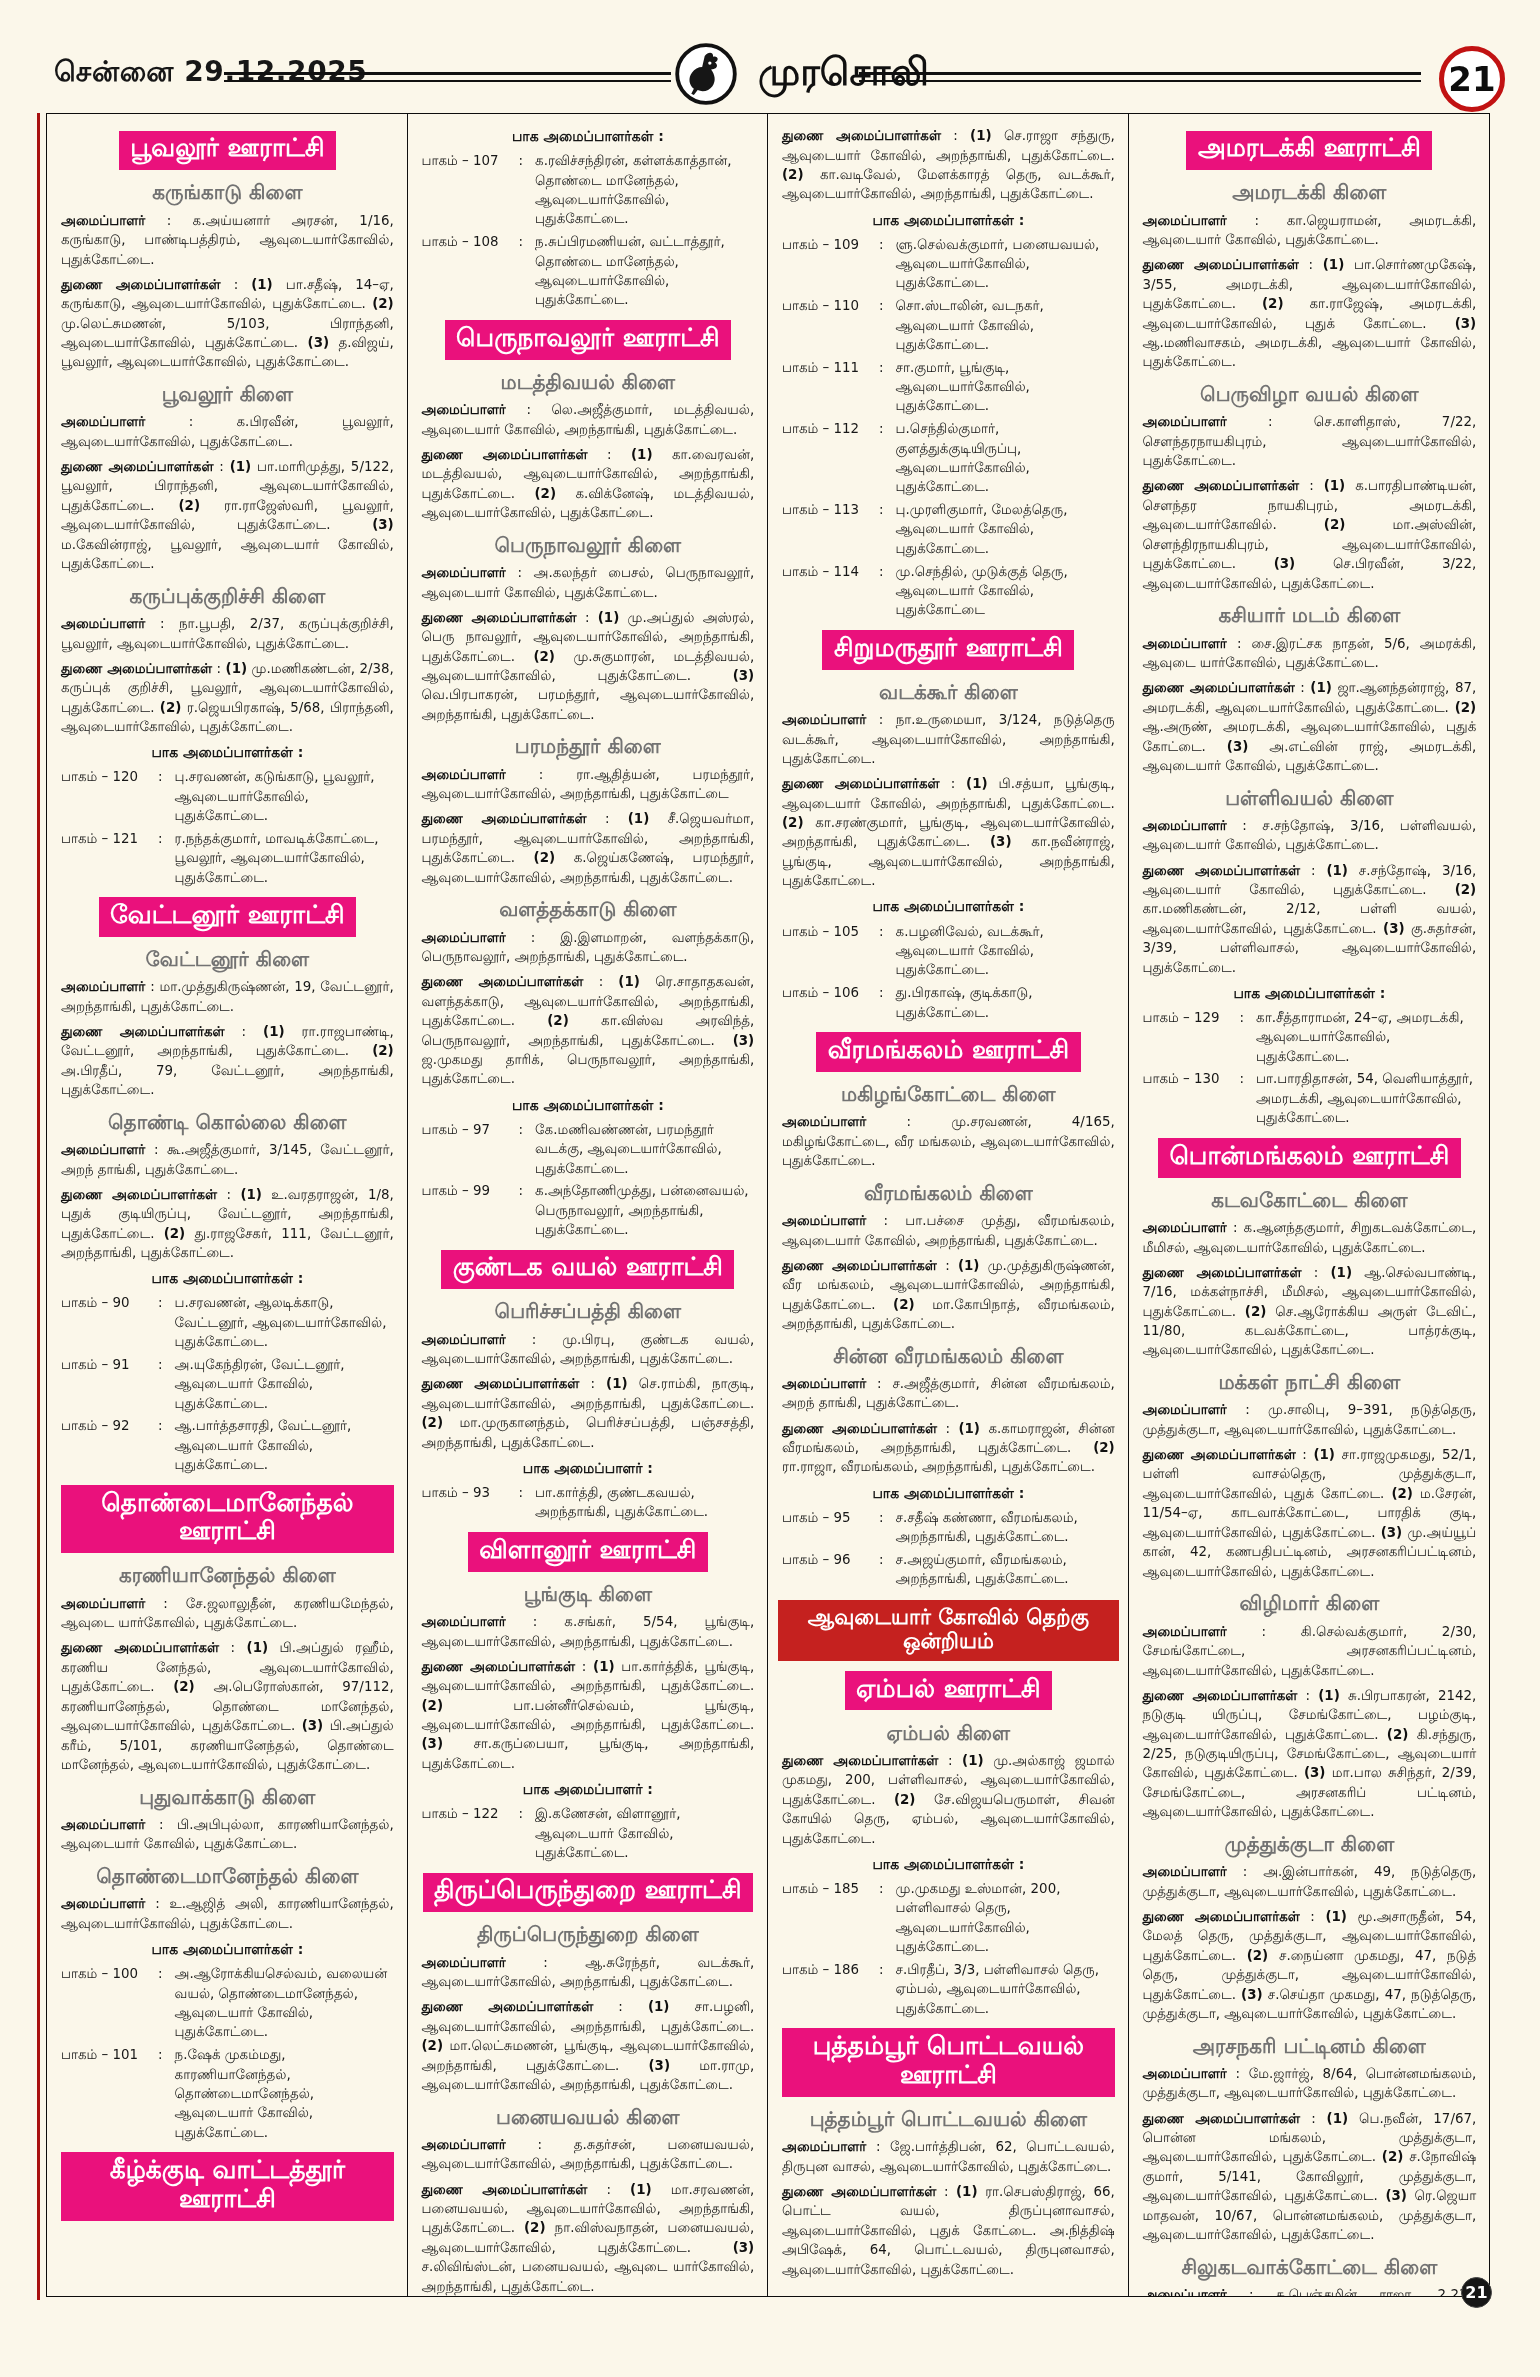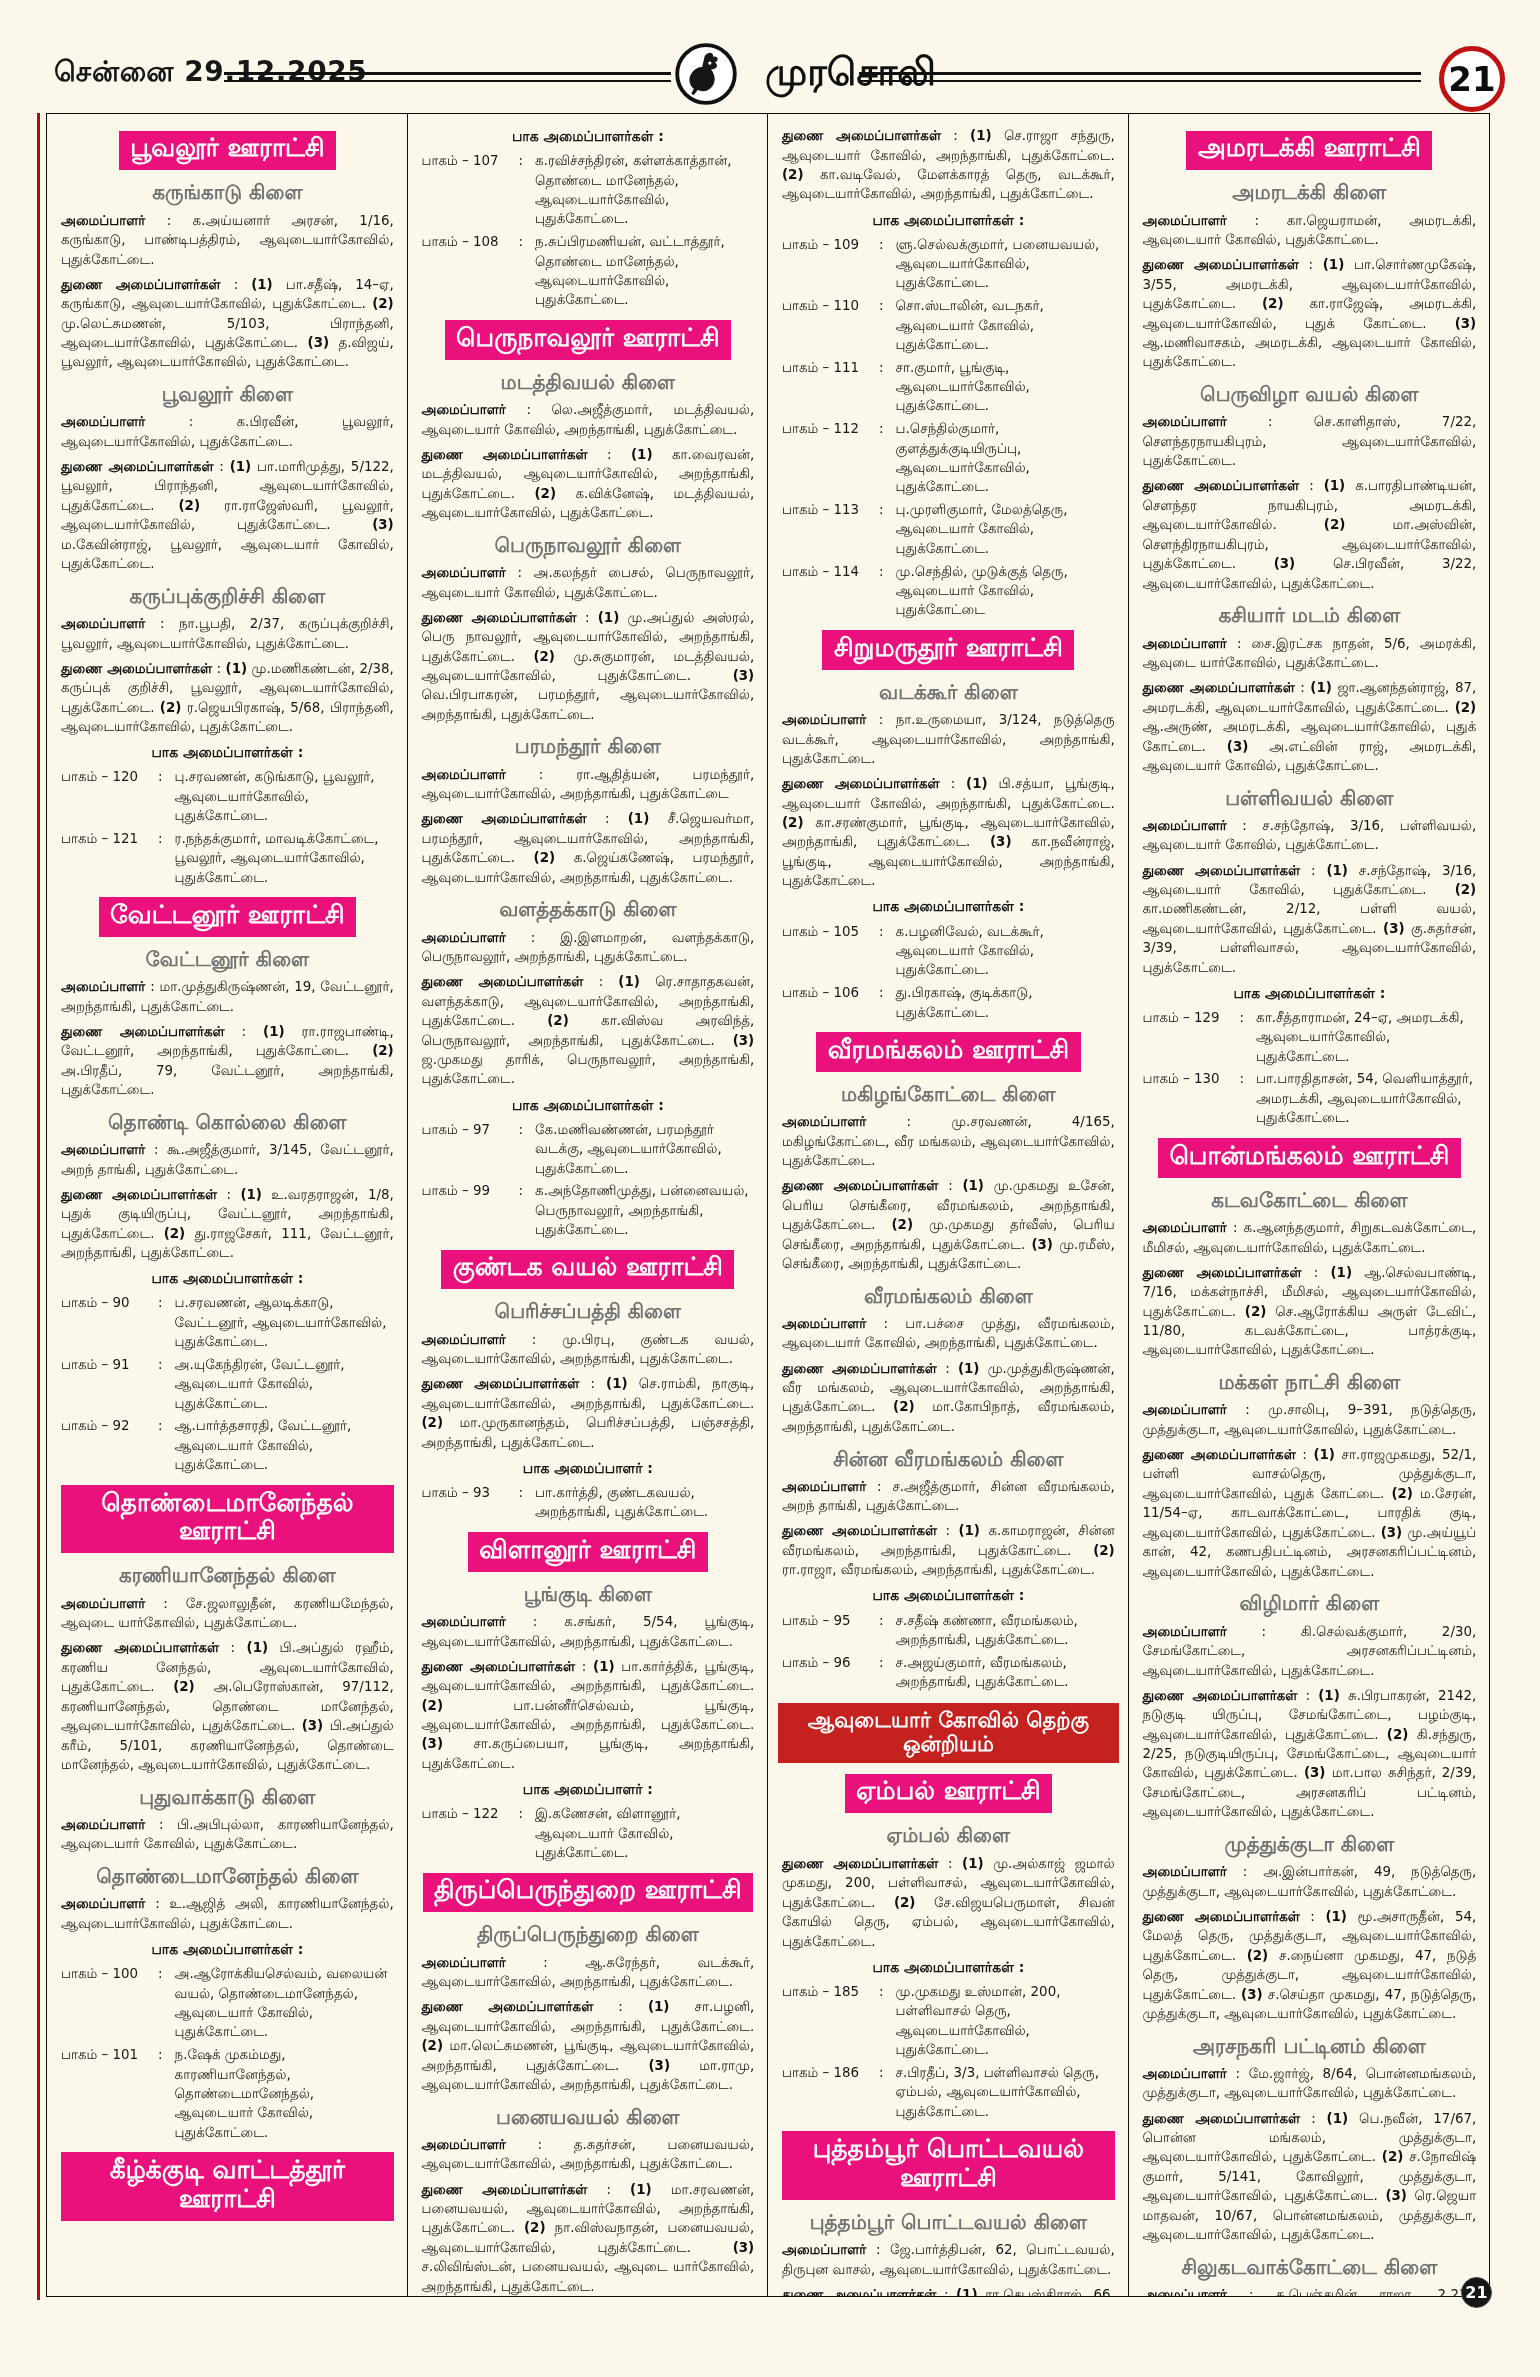--- a/index.html
+++ b/index.html
@@ -7,21 +7,21 @@
     width:1541px;height:2377px;position:relative;
     background:#fbf7ea;
     font-family:"DejaVu Sans","Liberation Sans",sans-serif;
     color:#171717;
   }
   
   .hdr-date{position:absolute;left:54px;top:55px;font-size:28px;font-weight:bold;letter-spacing:0.6px;}
   .rule{position:absolute;top:72px;height:4.5px;border-top:3.2px solid #111;border-bottom:2.6px solid #111;}
   .rule.left{left:224px;width:447px;}
   .rule.right{left:859px;width:562px;}
-  .masthead{position:absolute;left:674px;top:42px;display:flex;align-items:center;gap:27px;}
+  .masthead{position:absolute;left:674px;top:42px;display:flex;align-items:center;gap:20px;}
   .masthead .logo{width:64px;height:64px;}
   .masthead .mtitle{font-size:38px;font-weight:bold;color:#101010;}
   .pageno{
     position:absolute;right:36px;top:46px;width:56px;height:56px;border:5.7px solid #c11212;
     border-radius:50%;background:#fff;display:flex;align-items:center;justify-content:center;
     font-size:34px;font-weight:bold;color:#0d0d0d;
   }
   .red-edge{position:absolute;left:37px;top:113px;width:3.2px;height:2187px;background:#a8100f;}
   
   .content{
@@ -253,21 +253,20 @@
         <div class="wtext">க.பழனிவேல், வடக்கூர், ஆவுடையார் கோவில், புதுக்கோட்டை.</div>
       </div>
       <div class="ward">
         <span class="wnum">பாகம் – 106</span>
         <span class="wcolon">:</span>
         <div class="wtext">து.பிரகாஷ், குடிக்காடு, புதுக்கோட்டை.</div>
       </div>
       <div class="pwrap"><span class="panchayat">வீரமங்கலம் ஊராட்சி</span></div>
       <div class="branch">மகிழங்கோட்டை கிளை</div>
       <p class="para"><b>அமைப்பாளர்</b> : மு.சரவணன், 4/165, மகிழங்கோட்டை, வீர மங்கலம், ஆவுடையார்கோவில், புதுக்கோட்டை.</p>
-      <p class="para"><b>துணை அமைப்பாளர்கள்</b> : <b>(1)</b> மு.முகமது உசேன், பெரிய செங்கீரை, வீரமங்கலம், அறந்தாங்கி, புதுக்கோட்டை. <b>(2)</b> மு.முகமது தர்வீஸ், பெரிய செங்கீரை, அறந்தாங்கி, புதுக்கோட்டை. <b>(3)</b> மு.ரமீஸ், செங்கீரை, அறந்தாங்கி, புதுக்கோட்டை.</p>
       <div class="branch">வீரமங்கலம் கிளை</div>
       <p class="para"><b>அமைப்பாளர்</b> : பா.பச்சை முத்து, வீரமங்கலம், ஆவுடையார் கோவில், அறந்தாங்கி, புதுக்கோட்டை.</p>
       <p class="para"><b>துணை அமைப்பாளர்கள்</b> : <b>(1)</b> மு.முத்துகிருஷ்ணன், வீர மங்கலம், ஆவுடையார்கோவில், அறந்தாங்கி, புதுக்கோட்டை. <b>(2)</b> மா.கோபிநாத், வீரமங்கலம், அறந்தாங்கி, புதுக்கோட்டை.</p>
       <div class="branch">சின்ன வீரமங்கலம் கிளை</div>
       <p class="para"><b>அமைப்பாளர்</b> : ச.அஜீத்குமார், சின்ன வீரமங்கலம், அறந் தாங்கி, புதுக்கோட்டை.</p>
       <p class="para"><b>துணை அமைப்பாளர்கள்</b> : <b>(1)</b> க.காமராஜன், சின்ன வீரமங்கலம், அறந்தாங்கி, புதுக்கோட்டை. <b>(2)</b> ரா.ராஜா, வீரமங்கலம், அறந்தாங்கி, புதுக்கோட்டை.</p>
       <div class="subhead">பாக அமைப்பாளர்கள் :</div>
       <div class="ward">
         <span class="wnum">பாகம் – 95</span>
         <span class="wcolon">:</span>

